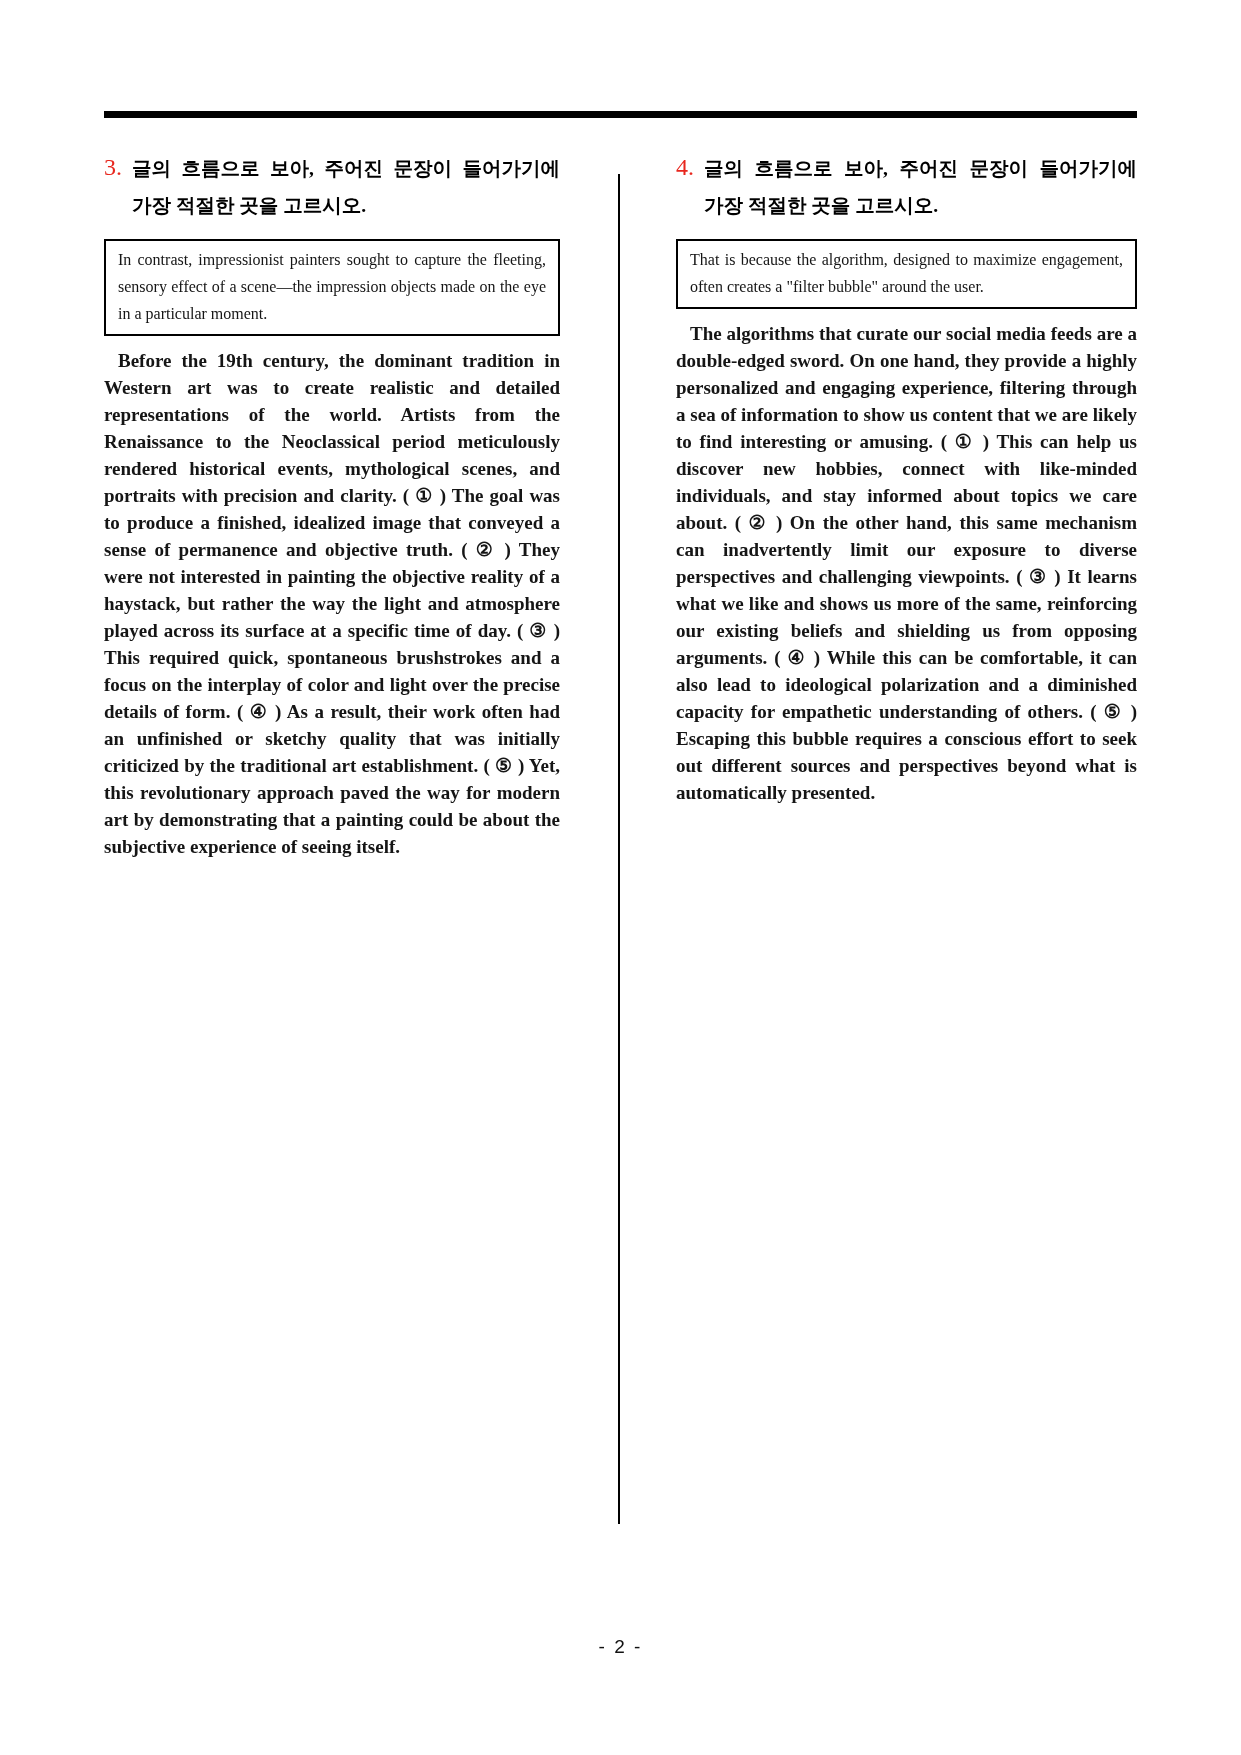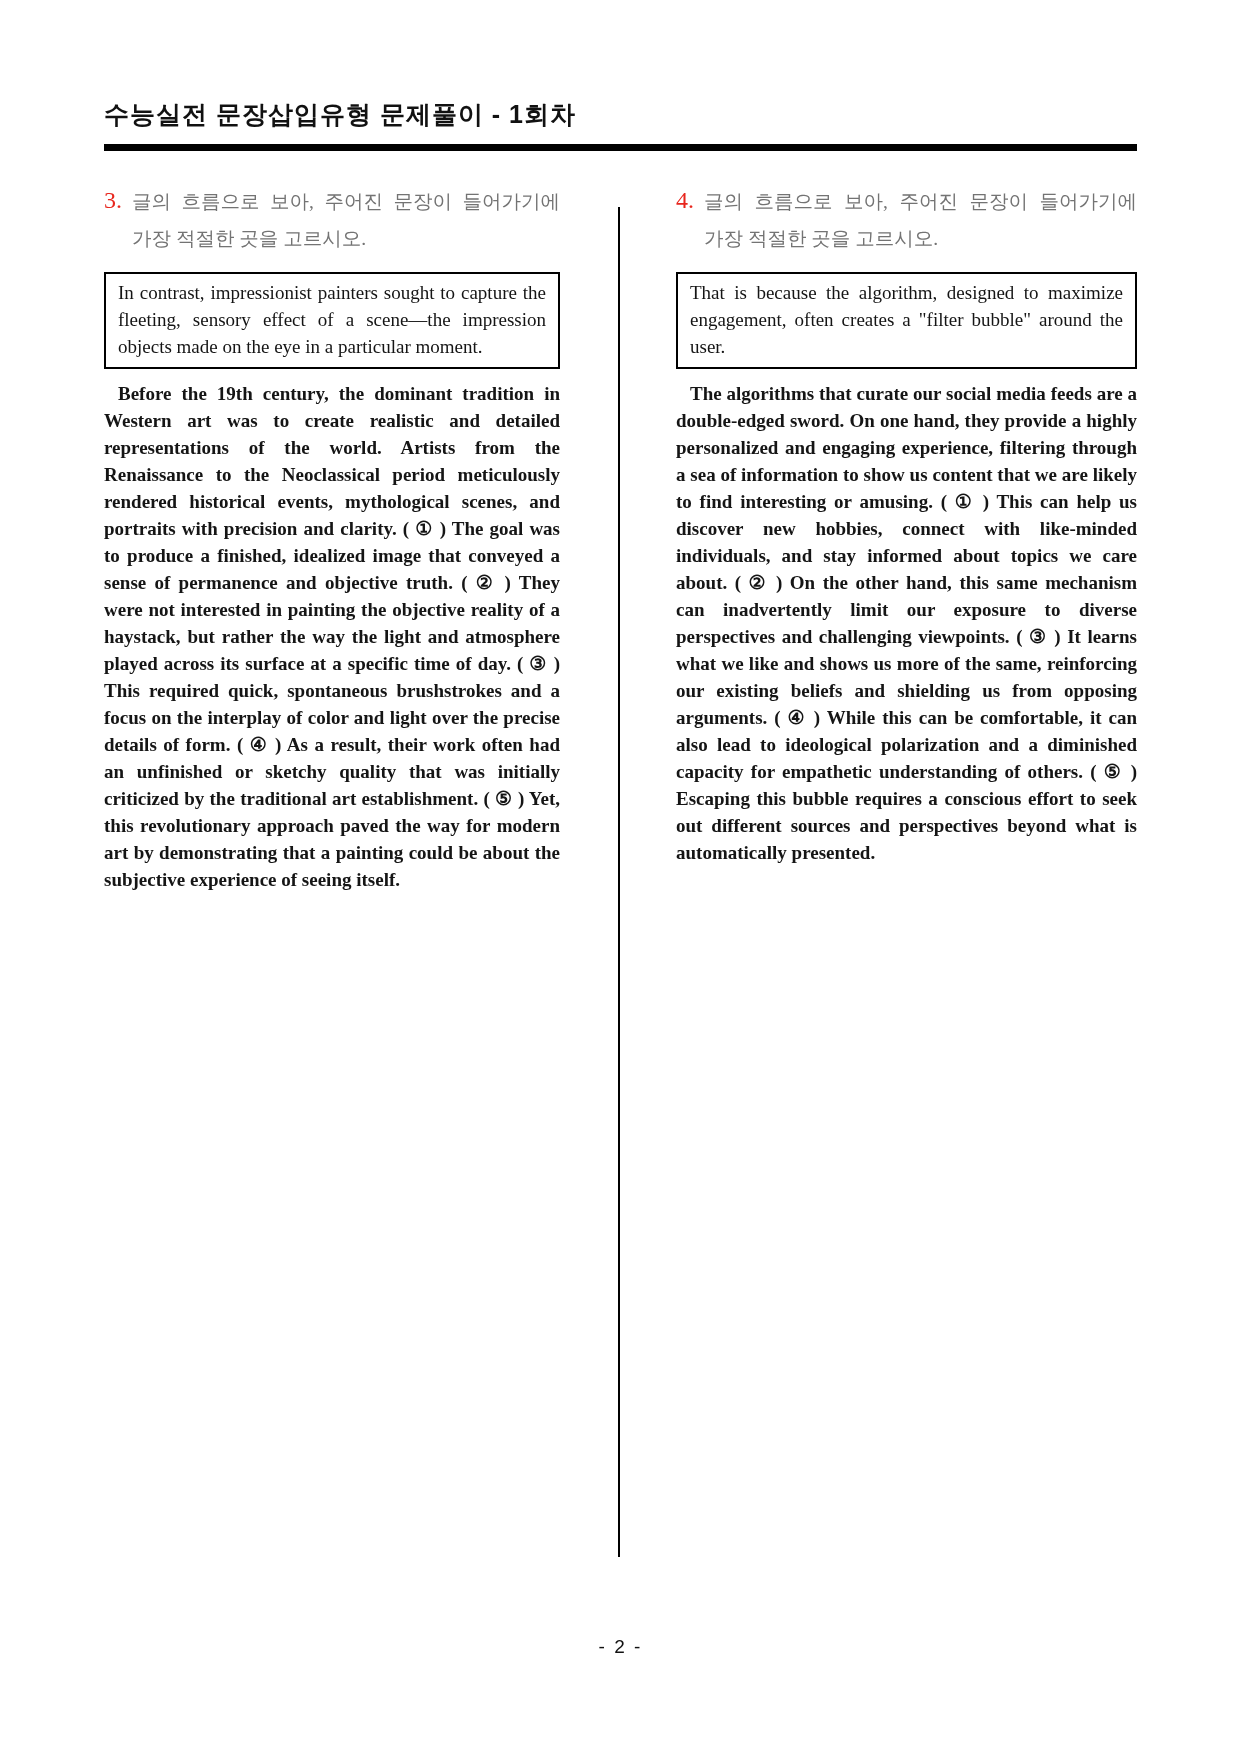--- a/index.html
+++ b/index.html
@@ -37,34 +37,34 @@
   .q-head { display:flex; align-items:flex-start; }
   .q-num {
     flex:0 0 auto;
     font-family:"Liberation Serif", serif;
     font-size:24px; line-height:34px;
     color:#e8261d; margin-right:10px;
   }
   .q-prompt {
     flex:1 1 auto;
     font-family:"Liberation Serif", serif;
-    font-size:19.5px; font-weight:400; line-height:37px;
-    color:#737373;
+    font-size:19.5px; font-weight:700; line-height:37px;
+    color:#000000;
     text-align:justify; text-align-last:left;
     word-break:keep-all;
   }
 
   
   .given-box {
     margin-top:15px;
     border:2px solid #000;
     padding:5px 12px 7px 12px;
   }
   .given-box p {
-    font-size:19px; line-height:27px;
+    font-size:16px; line-height:27px;
     text-align:justify; text-align-last:left;
     color:#151515;
   }
 
   
   .passage {
     margin-top:11px;
     font-size:19px; line-height:27px;
     text-align:justify; text-align-last:left;
     text-indent:14px;
@@ -79,21 +79,20 @@
     font-family:"Liberation Sans", sans-serif;
     font-size:19px; letter-spacing:2px; color:#111;
   }
 </style>
 </head>
 <body>
 
 <div class="page">
 
   <header>
-    <h1 class="doc-title">수능실전 문장삽입유형 문제풀이 - 1회차</h1>
     <div class="header-rule"></div>
   </header>
 
   <main class="columns">
 
     <section class="col-left">
       <div class="q-head">
         <span class="q-num">3.</span>
         <span class="q-prompt">글의 흐름으로 보아, 주어진 문장이 들어가기에 가장 적절한 곳을 고르시오.</span>
       </div>

